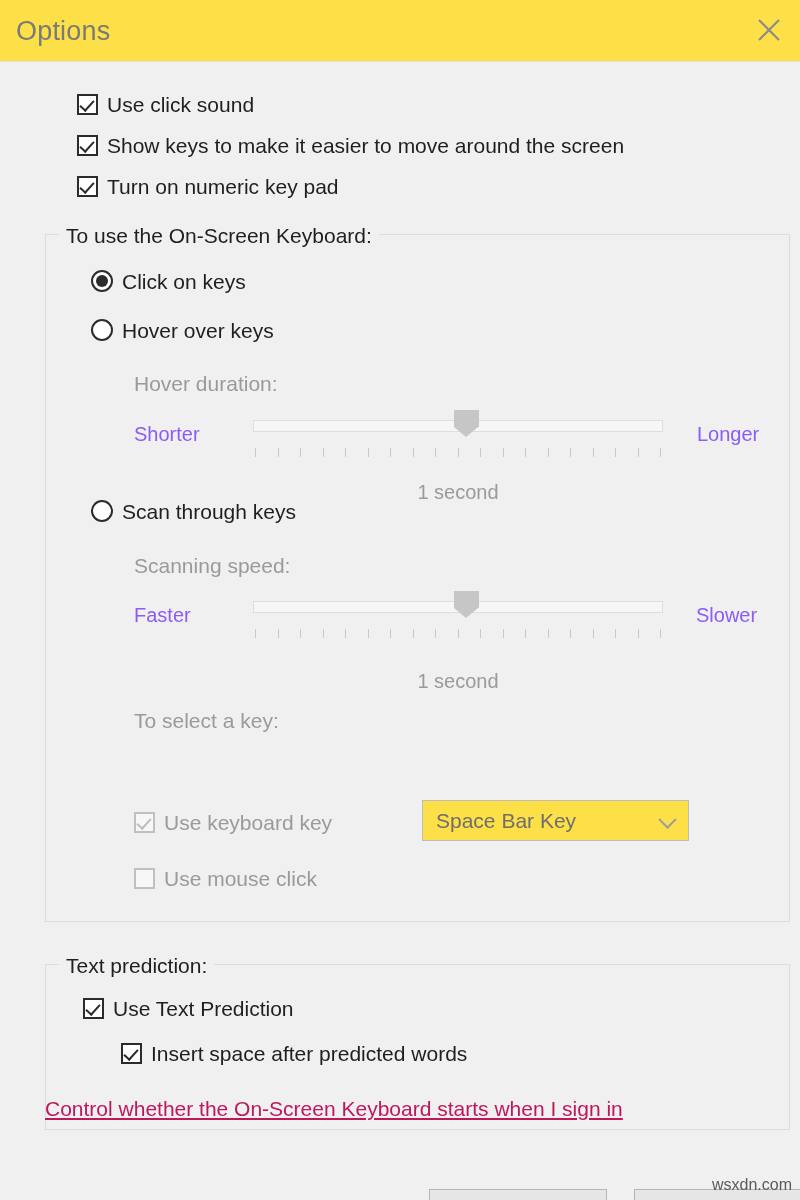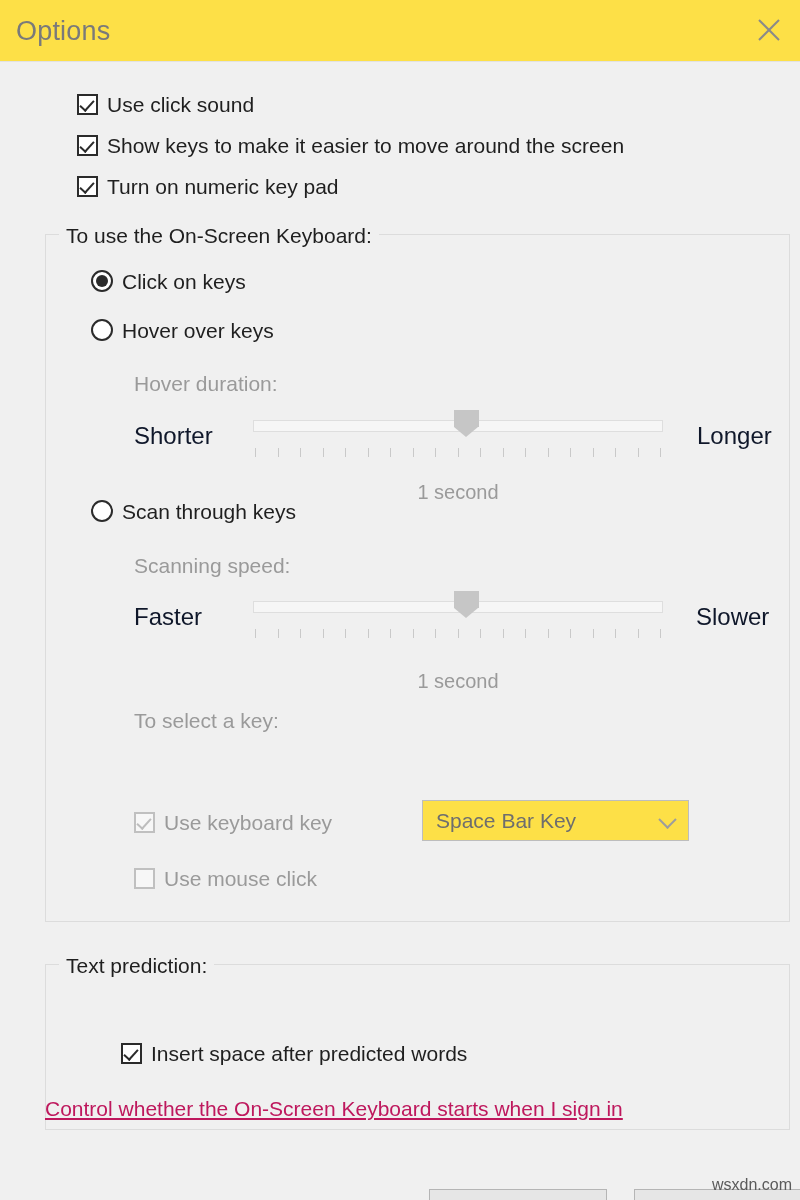--- a/index.html
+++ b/index.html
@@ -169,22 +169,22 @@
     justify-content: space-between;
   }
   .ticks span {
     display: block;
     width: 1px;
     height: 9px;
     background: #c9c9c9;
   }
   .slider-side {
     position: absolute;
-    font-size: 24px;
-    color: #0f172a;
+    font-size: 20px;
+    color: #8b5cf6;
     white-space: nowrap;
     line-height: 1;
   }
   .slider-value {
     position: absolute;
     font-size: 20px;
     color: #9a9a9a;
     white-space: nowrap;
     line-height: 1;
     text-align: center;
@@ -390,20 +390,24 @@
   </div>
 
   <div class="row" style="left:117px; top:806px;">
     <span class="cb disabled"></span>
     <span class="lbl dim">Use mouse click</span>
   </div>
 
   <div class="groupbox" style="left:28px; top:902px; width:745px; height:166px;"></div>
   <div class="group-legend" style="left:42px; top:893px;">Text prediction:</div>
 
+  <div class="row" style="left:66px; top:936px;">
+    <span class="cb checked"></span>
+    <span class="lbl">Use Text Prediction</span>
+  </div>
 
   <div class="row" style="left:104px; top:981px;">
     <span class="cb checked"></span>
     <span class="lbl">Insert space after predicted words</span>
   </div>
 
   <div class="link" style="left: 28px; top: 1036px; color: #be185d;">Control whether the On-Screen Keyboard starts when I sign in</div>
 
   <div class="btn" style="left:412px; top:1085px; width:178px; height:45px;">OK</div>
   <div class="btn" style="left:617px; top:1085px; width:178px; height:45px;">Cancel</div>

